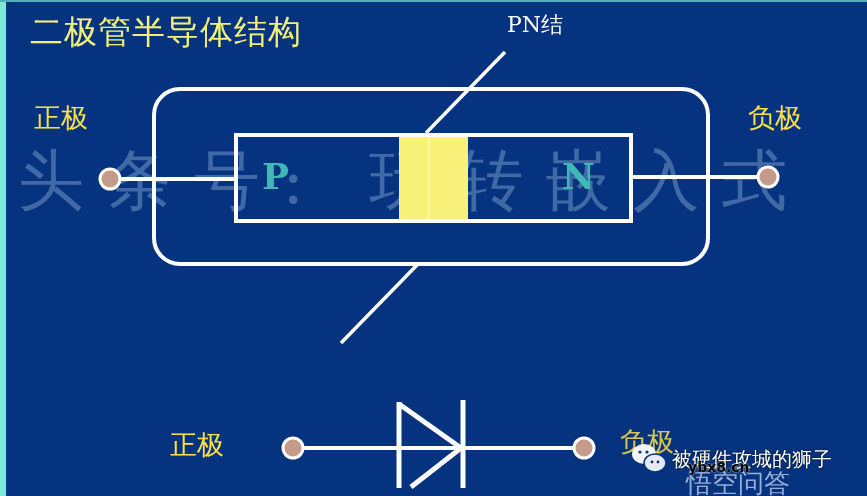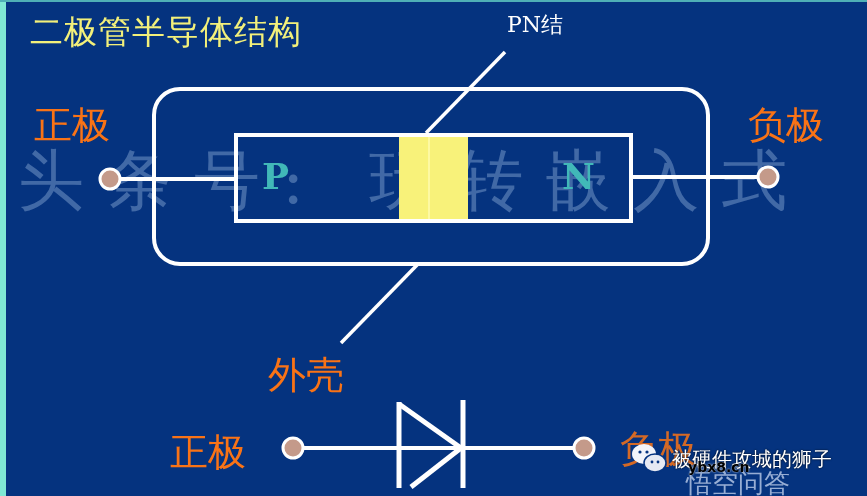--- a/index.html
+++ b/index.html
@@ -1,21 +1,21 @@
 <!DOCTYPE html>
 <html><head>
 <meta charset="utf-8">
 <style>
   html, body { margin:0; padding:0; }
   body { width:867px; height:496px; overflow:hidden; background:#05337f; font-family:"DejaVu Sans", sans-serif; }
   .canvas { position:relative; width:867px; height:496px; background:#05337f; }
   .left-stripe { position:absolute; left:0; top:0; width:6px; height:496px; background:#7fe8d4; }
   .top-stripe { position:absolute; left:0; top:0; width:867px; height:2px; background:#4fb0b6; }
   .title { position:absolute; left:30px; top:10px; font-size:33px; color:#f3f07a; letter-spacing:1px; white-space:nowrap; }
-  .lbl { position:absolute; color:#f97316; font-size:38px; white-space:nowrap; }
+  .lbl { position:absolute; color:#fde047; font-size:27px; white-space:nowrap; }
   .pn-label { position:absolute; left:507px; top:10px; color:#fff; font-size:22px; font-family:"DejaVu Serif", serif; white-space:nowrap; }
   .region-letter { position:absolute; font-family:"DejaVu Serif", serif; font-weight:bold; font-size:36px; color:#41b8b8; }
   .watermark { position:absolute; left:18px; top:136px; font-family:"DejaVu Serif", serif; font-size:66px; color:rgba(140,170,215,0.45); letter-spacing:22px; white-space:nowrap; }
   svg.diagram { position:absolute; left:0; top:0; }
   .wm-bottom { position:absolute; left:630px; top:446px; font-size:20px; color:#fff; white-space:nowrap; text-shadow:0 0 2px #000; }
   .wm-bottom2 { position:absolute; left:686px; top:466px; font-size:26px; color:rgba(200,215,240,0.75); white-space:nowrap; }
   .wm-url { position:absolute; left:688px; top:459px; font-size:14px; color:#000; background:transparent; white-space:nowrap; text-shadow:0 0 2px #fff;font-weight:bold; }
   .wechat { position:absolute; left:630px; top:441px; width:40px; height:36px; }
 </style>
 </head>
@@ -51,21 +51,20 @@
     <line x1="399" y1="402" x2="399" y2="488" stroke="#ffffff" stroke-width="5"></line>
     <line x1="399" y1="404" x2="461" y2="448" stroke="#ffffff" stroke-width="5"></line>
     <line x1="461" y1="448" x2="411" y2="487" stroke="#ffffff" stroke-width="5"></line>
     <line x1="463" y1="400" x2="463" y2="488" stroke="#ffffff" stroke-width="5"></line>
   </svg>
 
   <div class="title">二极管半导体结构</div>
   <div class="pn-label">PN结</div>
   <div class="lbl" style="left:34px; top:100px;">正极</div>
   <div class="lbl" style="left:748px; top:100px;">负极</div>
-  <div class="lbl" style="left:268px; top:350px;">外壳</div>
   <div class="lbl" style="left:170px; top:427px;">正极</div>
   <div class="lbl" style="left:620px; top:424px; opacity:0.85;">负极</div>
 
   <div class="region-letter" style="left:262px; top:155px;">P</div>
   <div class="region-letter" style="left:562px; top:155px;">N</div>
 
   <div class="wm-bottom2">悟空问答</div>
   <svg class="wechat" viewBox="0 0 40 36">
     <ellipse cx="14" cy="13" rx="12" ry="10" fill="#f2f4fa"></ellipse>
     <ellipse cx="25" cy="22" rx="11" ry="9" fill="#e6e9f2" stroke="#05337f" stroke-width="1.5"></ellipse>

